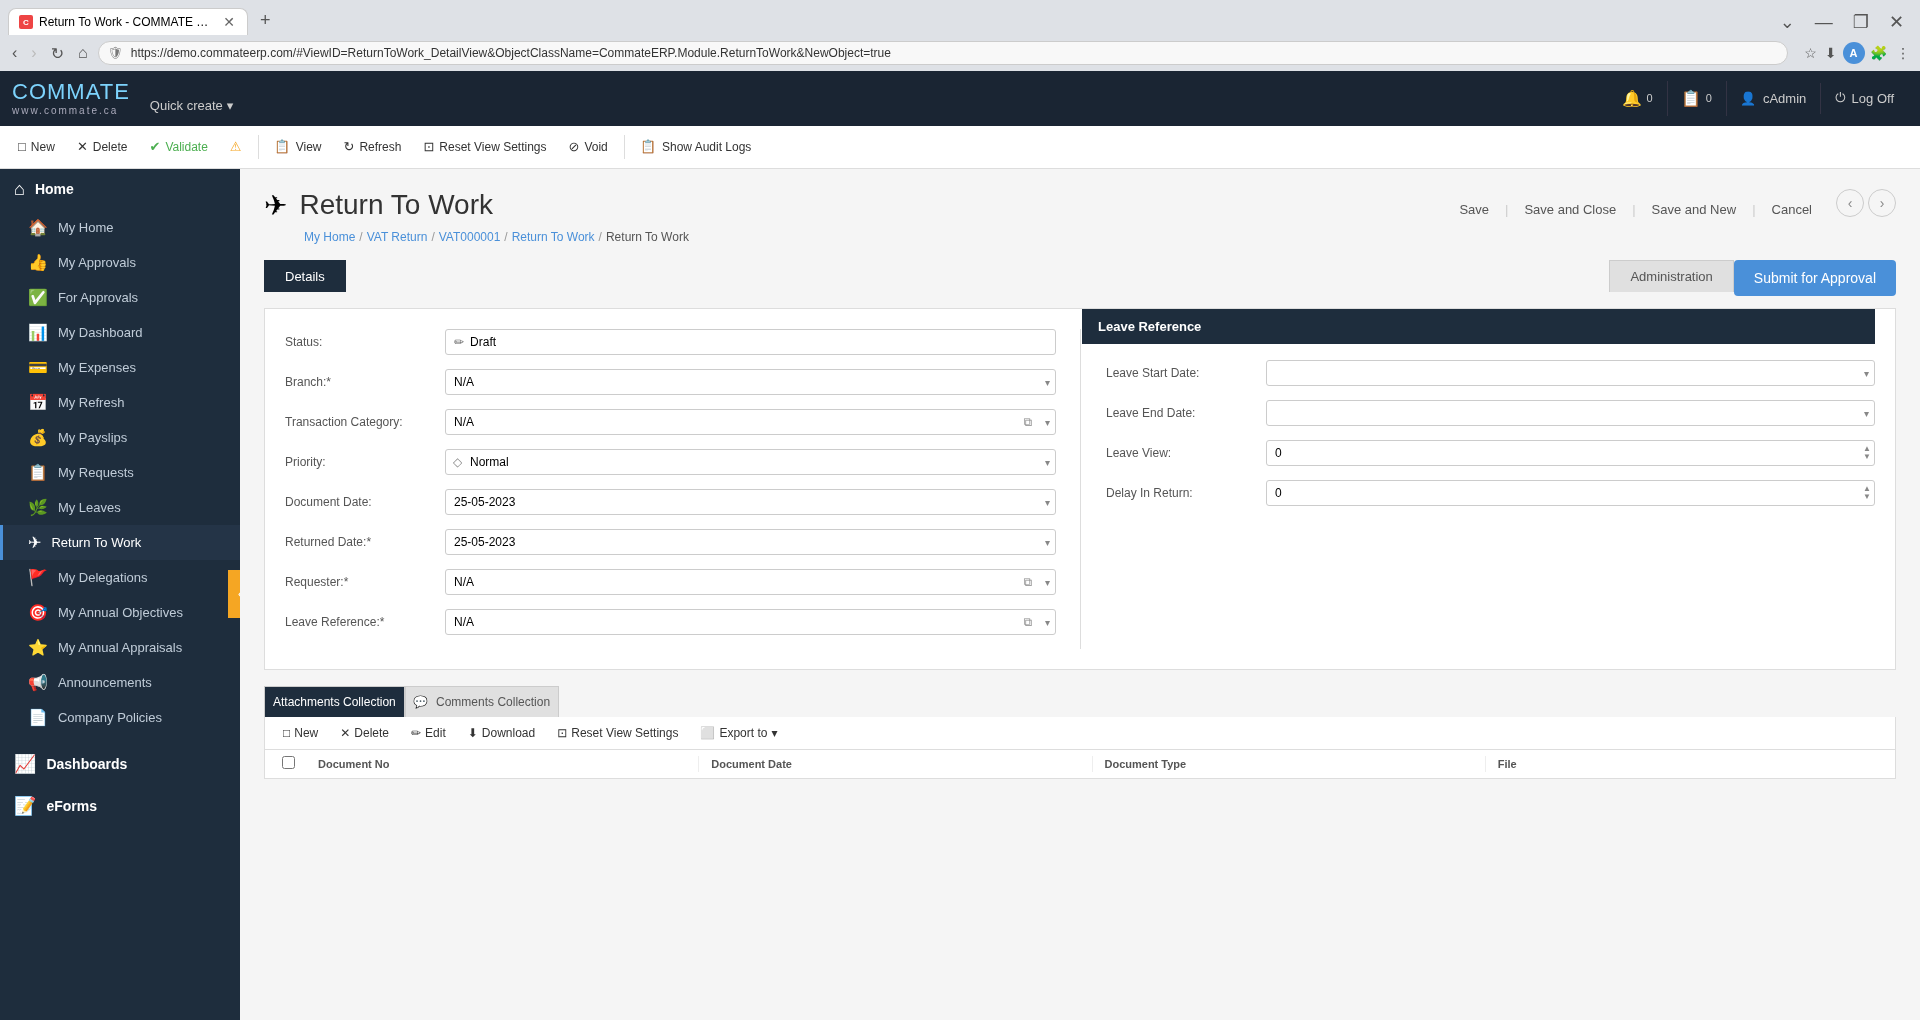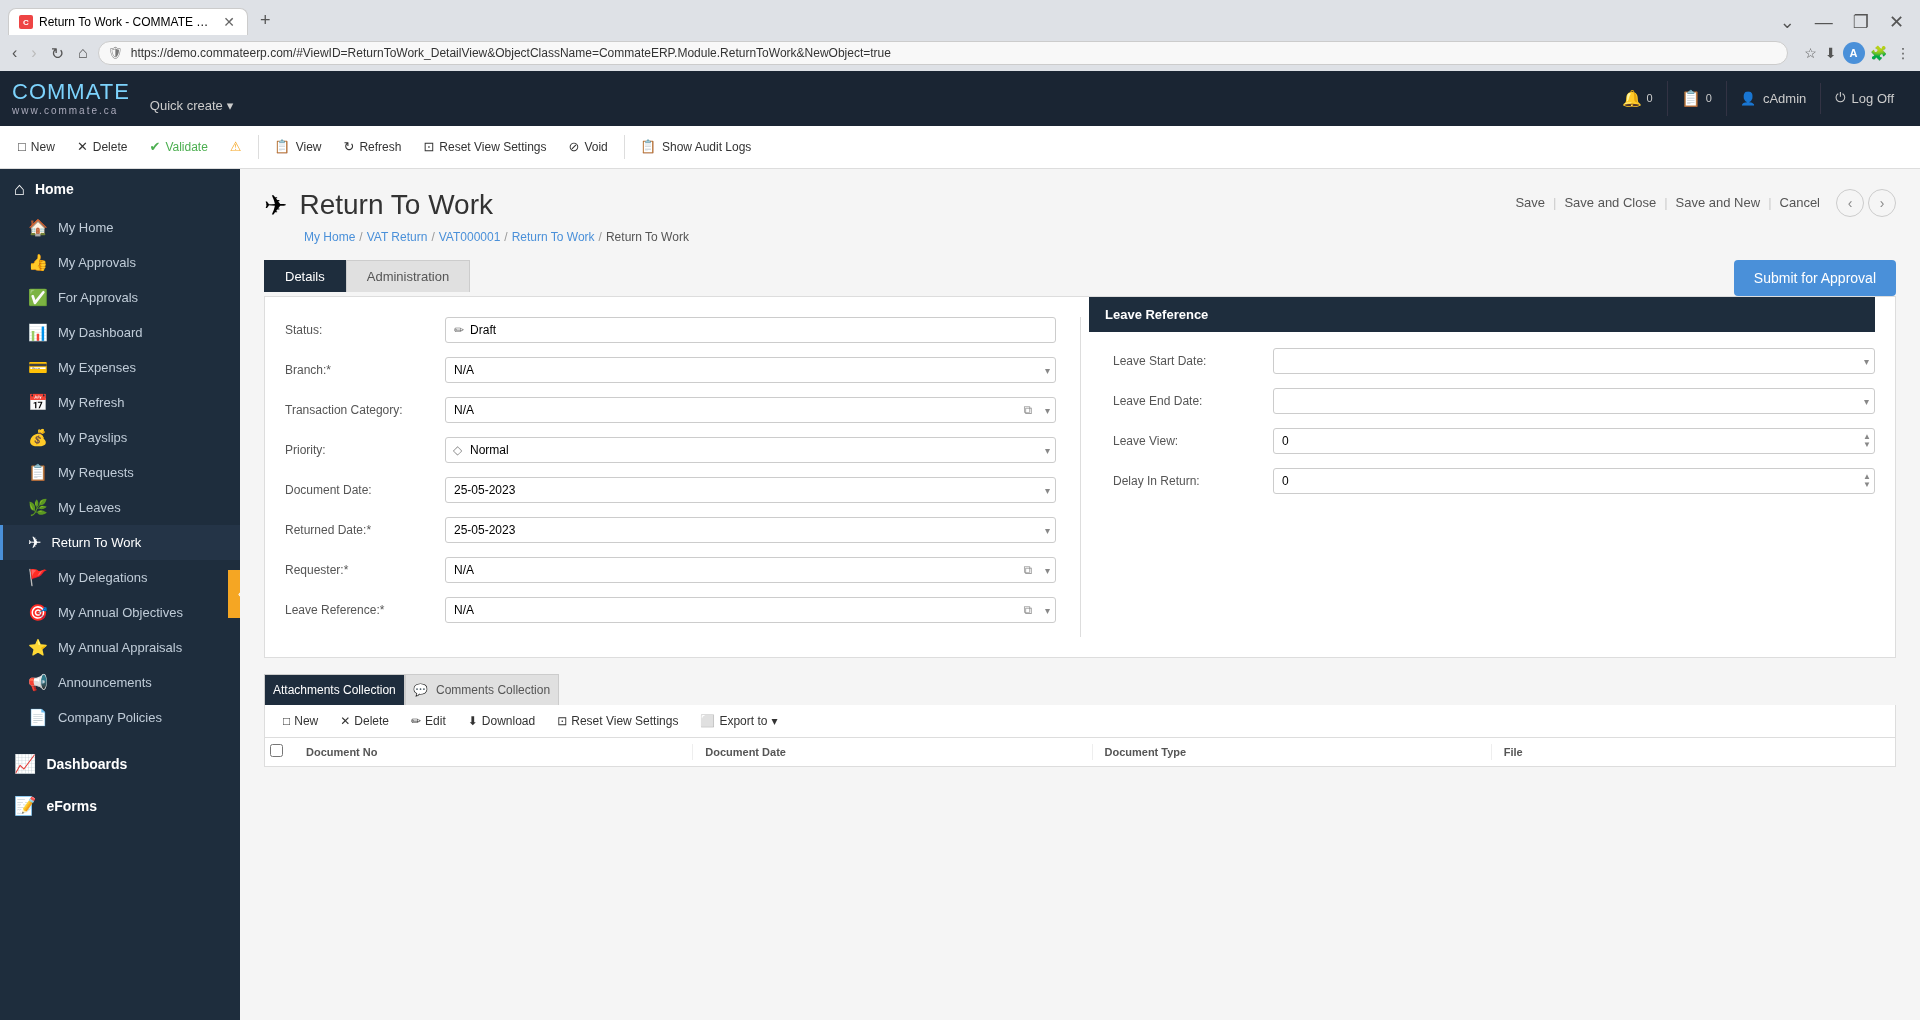--- a/index.html
+++ b/index.html
@@ -96,51 +96,51 @@
     .tb-btn.validate { color: #4CAF50; }
     .tb-btn.warning { color: #f5a623; }
     .tb-sep { width: 1px; height: 24px; background: #ddd; margin: 0 4px; }
 
     
     .page-content { padding: 20px 24px; }
     .page-header { display: flex; align-items: flex-start; margin-bottom: 8px; }
     .page-title-area { display: flex; align-items: center; gap: 12px; flex: 1; }
     .page-icon { font-size: 28px; }
     .page-title { font-size: 28px; font-weight: 400; color: #333; }
-    .page-actions { display: flex; align-items: center; gap: 8px; }
+    .page-actions { display: flex; align-items: flex-end; gap: 16px; }
     .action-link { background: none; border: none; cursor: pointer; font-size: 13px; color: #555; }
     .action-sep { color: #ccc; }
 
     .breadcrumb { display: flex; align-items: center; gap: 4px; font-size: 12px; margin-left: 40px; margin-bottom: 16px; }
     .breadcrumb a { color: #4a90d9; text-decoration: none; cursor: pointer; }
     .breadcrumb .sep { color: #999; }
     .breadcrumb .current { color: #555; }
 
     .submit-btn {
       background: #4a90d9; color: white; border: none; border-radius: 4px;
       padding: 10px 20px; font-size: 14px; cursor: pointer; float: right;
       margin-bottom: 16px;
     }
 
     
-    .form-tabs { display: flex; gap: 0; margin-bottom: 4px; }
+    .form-tabs { display: flex; gap: 0; margin-bottom: 16px; justify-content: space-between; }
     .form-tab {
       padding: 8px 20px; cursor: pointer; font-size: 13px;
       background: #e0e0e0; border: 1px solid #ccc; color: #555;
       border-bottom: none;
     }
     .form-tab.active { background: #1e2d3d; color: white; border-color: #1e2d3d; }
 
     
     .form-container {
       background: white; border: 1px solid #ddd; padding: 20px;
     }
     .form-grid { display: grid; grid-template-columns: 1fr 1fr; gap: 0; }
     .form-left { padding-right: 24px; }
-    .form-right { border-left: 1px solid #ddd; padding-left: 32px; }
+    .form-right { border-left: 1px solid #ddd; padding-left: 25px; }
 
     .form-row { display: flex; align-items: center; margin-bottom: 14px; }
     .form-label { width: 160px; font-size: 12px; color: #555; flex-shrink: 0; }
     .form-field { flex: 1; }
     .form-input {
       width: 100%; border: 1px solid #ccc; border-radius: 3px;
       padding: 5px 8px; font-size: 12px; background: white;
     }
     .form-input.required-field { background: #fffacd; border-color: #e0d070; }
     .form-select-wrap { position: relative; width: 100%; }
@@ -172,21 +172,21 @@
       display: flex; align-items: center; padding: 4px 8px; gap: 2px;
     }
     .btm-btn {
       display: flex; align-items: center; gap: 4px; padding: 5px 10px;
       background: none; border: none; cursor: pointer; font-size: 12px; color: #333;
     }
     .export-btn { display: flex; align-items: center; gap: 4px; padding: 5px 10px; background: none; border: none; cursor: pointer; font-size: 12px; color: #333; }
 
     .table-header-row {
       background: white; border: 1px solid #ddd; border-top: none;
-      display: flex; padding: 6px 5px; gap: 8px;
+      display: flex; padding: 6px 17px; gap: 8px;
     }
     .th-cell { font-size: 11px; color: #555; font-weight: 600; flex: 1; padding: 2px 4px; border-right: 1px solid #eee; }
     .th-cell:last-child { border-right: none; }
     .th-checkbox { width: 24px; flex-shrink: 0; }
 
     
     ::-webkit-scrollbar { width: 6px; }
     ::-webkit-scrollbar-track { background: #f1f1f1; }
     ::-webkit-scrollbar-thumb { background: #ccc; border-radius: 3px; }
     .nav-arrows { display: flex; gap: 4px; }

